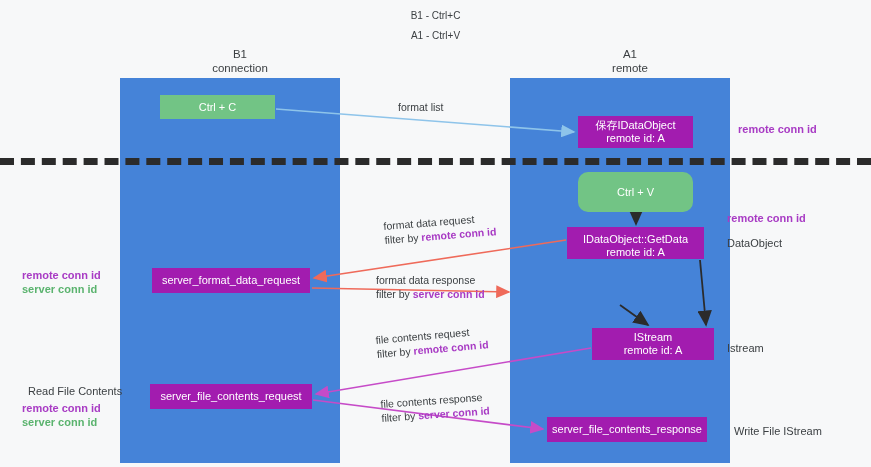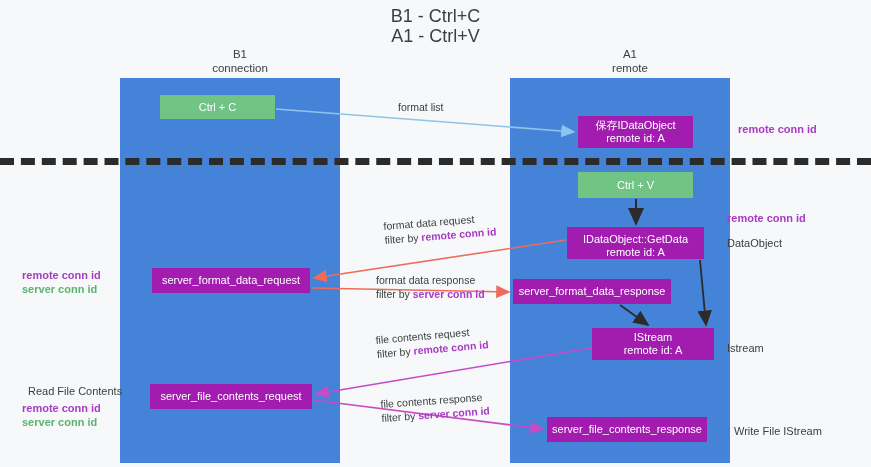--- a/index.html
+++ b/index.html
@@ -9,21 +9,21 @@
     font-family:"Liberation Sans","DejaVu Sans",sans-serif;
     position:relative;overflow:hidden;
     color:#3c4043;
   }
   .canvas{position:absolute;left:0;top:0;width:871px;height:467px;}
   .abs{position:absolute;}
 
   
   #title{
     left:0;top:6px;width:871px;text-align:center;
-    font-size:18px;line-height:20px;color:#3c4043;
+    font-size:10px;line-height:20px;color:#3c4043;
   }
 
   
   .lane-head{
     text-align:center;font-size:11.5px;line-height:14px;color:#3c4043;
   }
   #head-b1{left:150px;top:47px;width:180px;}
   #head-a1{left:540px;top:47px;width:180px;}
 
   
@@ -42,21 +42,21 @@
     box-sizing:border-box;
     display:flex;flex-direction:column;align-items:center;justify-content:center;
     color:#ffffff;font-size:11px;line-height:13px;text-align:center;
   }
   .green{background:#72c485;}
   .orange{background:#a21caf;}
   .node .l2{font-size:11px;}
 
   #n-ctrlc{left:160px;top:95px;width:115px;height:24px;}
   #n-dataobject{left:578px;top:116px;width:115px;height:32px;}
-  #n-ctrlv{left:578px;top:172px;width:115px;height:26px;}
+  #n-ctrlv{left:578px;top:172px;width:115px;height:40px;border-radius:10px;}
   #n-getdata{left:567px;top:227px;width:137px;height:32px;justify-content:flex-end;}
   #n-fmtreq{left:152px;top:268px;width:158px;height:25px;}
   #n-fmtresp{left:513px;top:279px;width:158px;height:25px;}
   #n-istream{left:592px;top:328px;width:122px;height:32px;}
   #n-filereq{left:150px;top:384px;width:162px;height:25px;}
   #n-fileresp{left:547px;top:417px;width:160px;height:25px;}
 
   
   .side{font-size:11px;line-height:14px;}
   .purple{color:#a83bc4;font-weight:bold;}
@@ -152,23 +152,20 @@
 
   <div class="abs node orange" id="n-getdata">
     <span>IDataObject::GetData</span>
     <span class="l2">remote id: A</span>
   </div>
 
   <div class="abs node orange" id="n-fmtreq">
     <span>server_format_data_request</span>
   </div>
 
-  <div class="abs node orange" id="n-fmtresp">
-    <span>server_format_data_response</span>
-  </div>
 
   <div class="abs node orange" id="n-istream">
     <span>IStream</span>
     <span class="l2">remote id: A</span>
   </div>
 
   <div class="abs node orange" id="n-filereq">
     <span>server_file_contents_request</span>
   </div>
 

